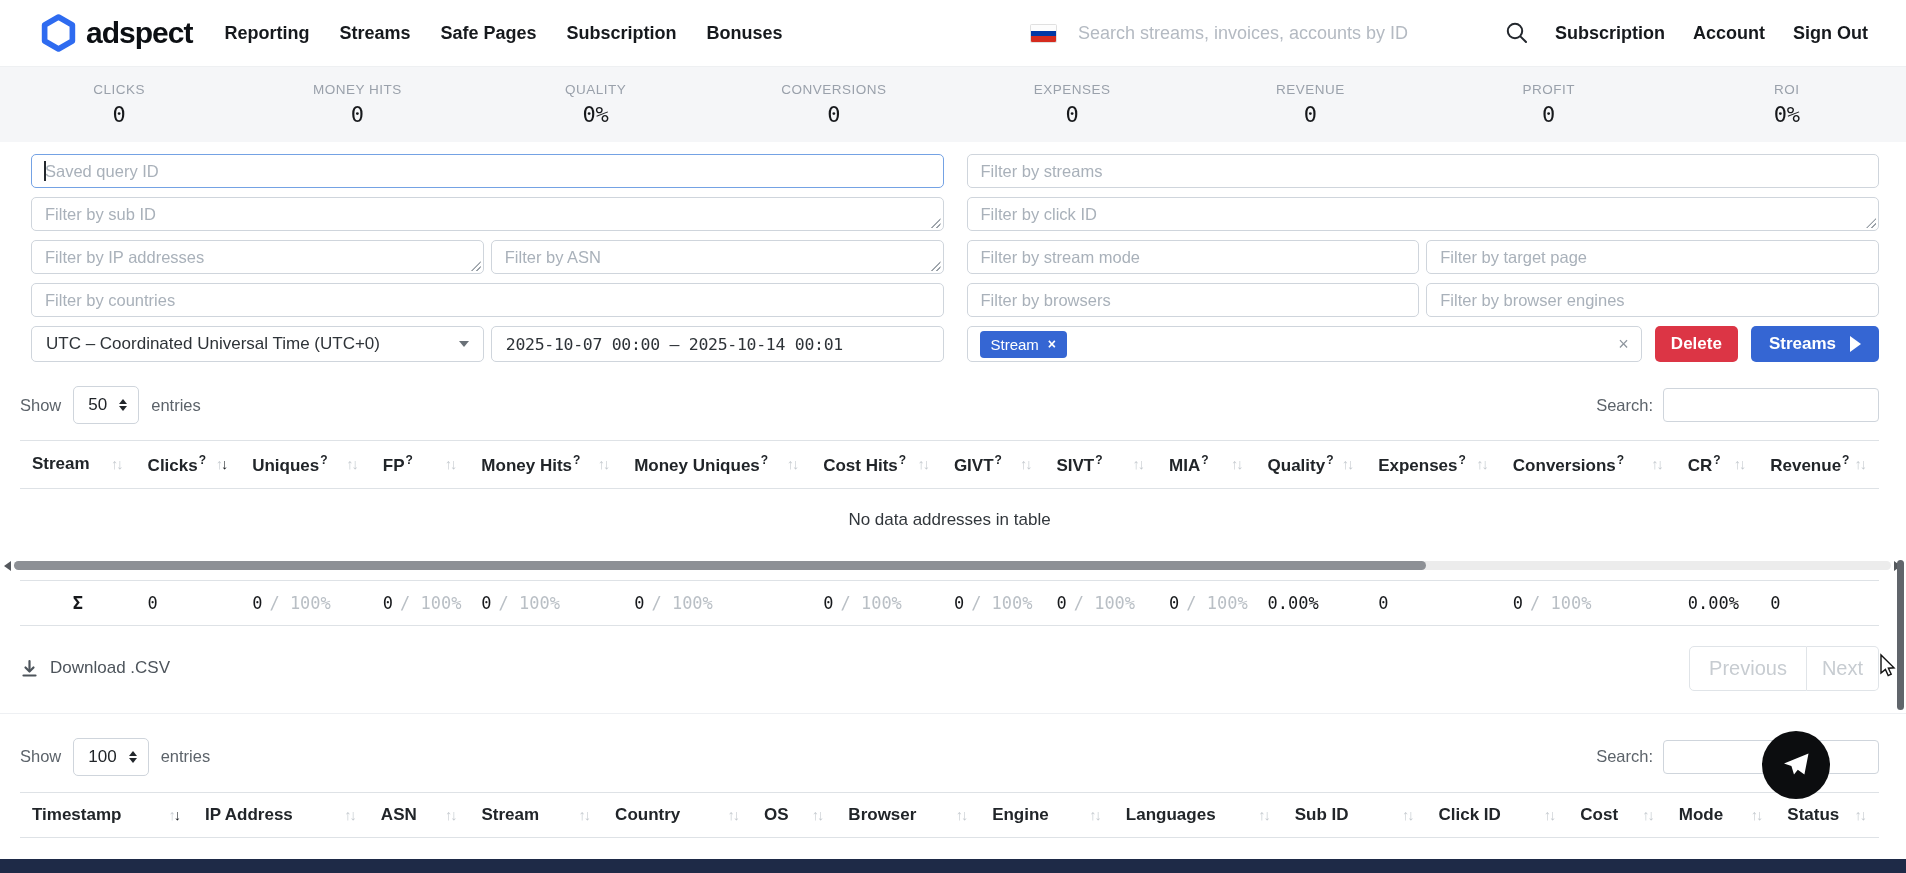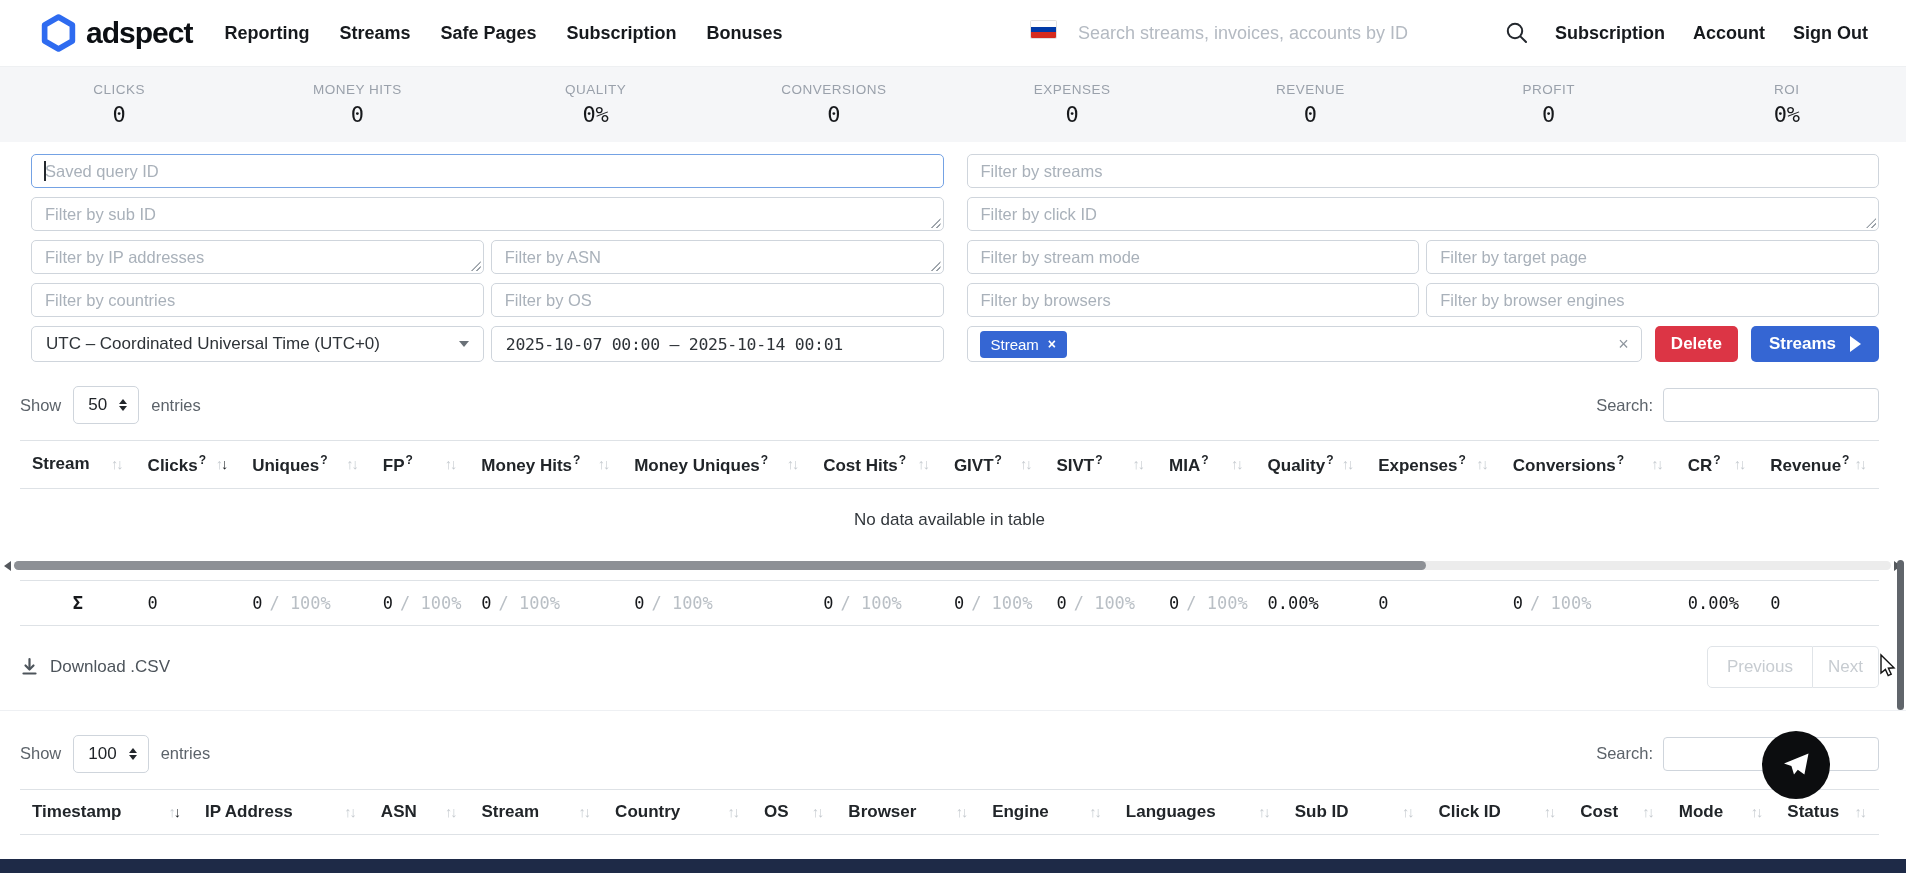--- a/index.html
+++ b/index.html
@@ -8,21 +8,21 @@
     font-family:"Liberation Sans", sans-serif;
     background:#fff; color:#212529; position:relative;
   }
 
   
   .navbar { height:66px; display:flex; align-items:center; padding:0 38px 0 40px; background:#fff; }
   .logo { display:flex; align-items:center; gap:9px; cursor:pointer; }
   .logo-text { font-size:30px; font-weight:700; letter-spacing:-1px; color:#0c0f13; }
   .nav-links { display:flex; gap:30px; margin-left:32px; }
   .nav-link { font-size:18px; font-weight:700; color:#16191d; cursor:pointer; white-space:nowrap; }
-  .nav-mid { margin-left:auto; display:flex; gap:22px; }
+  .nav-mid { margin-left:auto; display:flex; align-items:center; gap:22px; }
   .flag { width:25px; height:17px; border-radius:1px;
     background:linear-gradient(#fdfdfd 0 33.3%, #0039a6 33.3% 66.6%, #d52b1e 66.6%);
     box-shadow:0 0 0 1px rgba(0,0,0,.12); cursor:pointer; }
   .nav-search-input { border:none; outline:none; width:405px; font-size:18px;
     font-family:"Liberation Sans",sans-serif; color:#333; background:transparent; }
   .nav-search-input::placeholder { color:#b4bac2; }
   .nav-right { display:flex; gap:28px; margin-left:26px; align-items:center; }
 
   
   .stats { height:76px; background:#f5f6f8; display:flex; align-items:center; border-top:1px solid #eef0f2; }
@@ -98,21 +98,21 @@
   .harr { width:0; height:0; border-top:5px solid transparent; border-bottom:5px solid transparent; cursor:pointer; }
   .harr-l { border-right:7px solid #54585d; }
   .harr-r { border-left:7px solid #54585d; }
   .htrack { flex:1; height:9px; background:#ececec; border-radius:5px; position:relative; cursor:pointer; }
   .hthumb { position:absolute; left:0; top:0; height:9px; width:75.2%; background:#8d9095; border-radius:5px; cursor:grab; }
 
   
   .downrow { display:flex; align-items:center; padding:20px 27px 22px 20px; }
   .download { display:flex; align-items:center; gap:11px; color:#4d545b; font-size:17px; cursor:pointer; }
   .pager { margin-left:auto; display:flex; }
-  .pbtn { border:1px solid #e0e4e8; background:#fff; color:#c7ccd1; font-size:17px; padding:10px 19px;
+  .pbtn { border:1px solid #e0e4e8; background:#fff; color:#c7ccd1; font-size:20px; padding:10px 19px;
     font-family:"Liberation Sans",sans-serif; cursor:default; }
   .pbtn-prev { border-radius:5px 0 0 5px; }
   .pbtn-next { border-radius:0 5px 5px 0; border-left:none; padding:10px 15px; }
   .section-divider { border-top:1px solid #eef0f3; }
 
   
   .navybar { position:absolute; left:0; right:0; bottom:0; height:14px; background:#1e2a47; }
   .vscroll { position:absolute; right:2px; top:560px; width:7px; height:150px; background:#60656b; border-radius:4px; cursor:grab; }
   .telegram { position:absolute; left:1762px; top:731px; width:68px; height:68px; border-radius:50%;
     background:#0c0d0f; display:flex; align-items:center; justify-content:center; cursor:pointer; }
@@ -226,23 +226,20 @@
       </div>
       <div class="fwrap">
         <input class="fi" value="" placeholder="Filter by target page" style="">
       </div>
     </div>
   </div>
   <div class="frow">
     <div class="fhalf">
       <div class="fwrap">
         <input class="fi" value="" placeholder="Filter by countries" style="">
-      </div>
-      <div class="fwrap">
-        <input class="fi" value="" placeholder="Filter by OS" style="">
       </div>
     </div>
     <div class="fhalf">
       <div class="fwrap">
         <input class="fi" value="" placeholder="Filter by browsers" style="">
       </div>
       <div class="fwrap">
         <input class="fi" value="" placeholder="Filter by browser engines" style="">
       </div>
     </div>
@@ -398,21 +395,21 @@
         <th>
             <div class="thc">
               <span class="thl"><span>Revenue</span><sup>?</sup></span>
               <span class="sort"><i>↑</i><i>↓</i></span>
             </div>
           </th>
       </tr>
     </thead>
     <tbody>
       <tr>
-        <td class="empty-cell" colspan="15">No data available in table</td>
+        <td class="empty-cell" colspan="15">No data addresses in table</td>
       </tr>
     </tbody>
   </table>
 </div>
 
 <div class="hscroll">
   <span class="harr harr-l"></span>
   <div class="htrack">
     <div class="hthumb"></div>
   </div>

